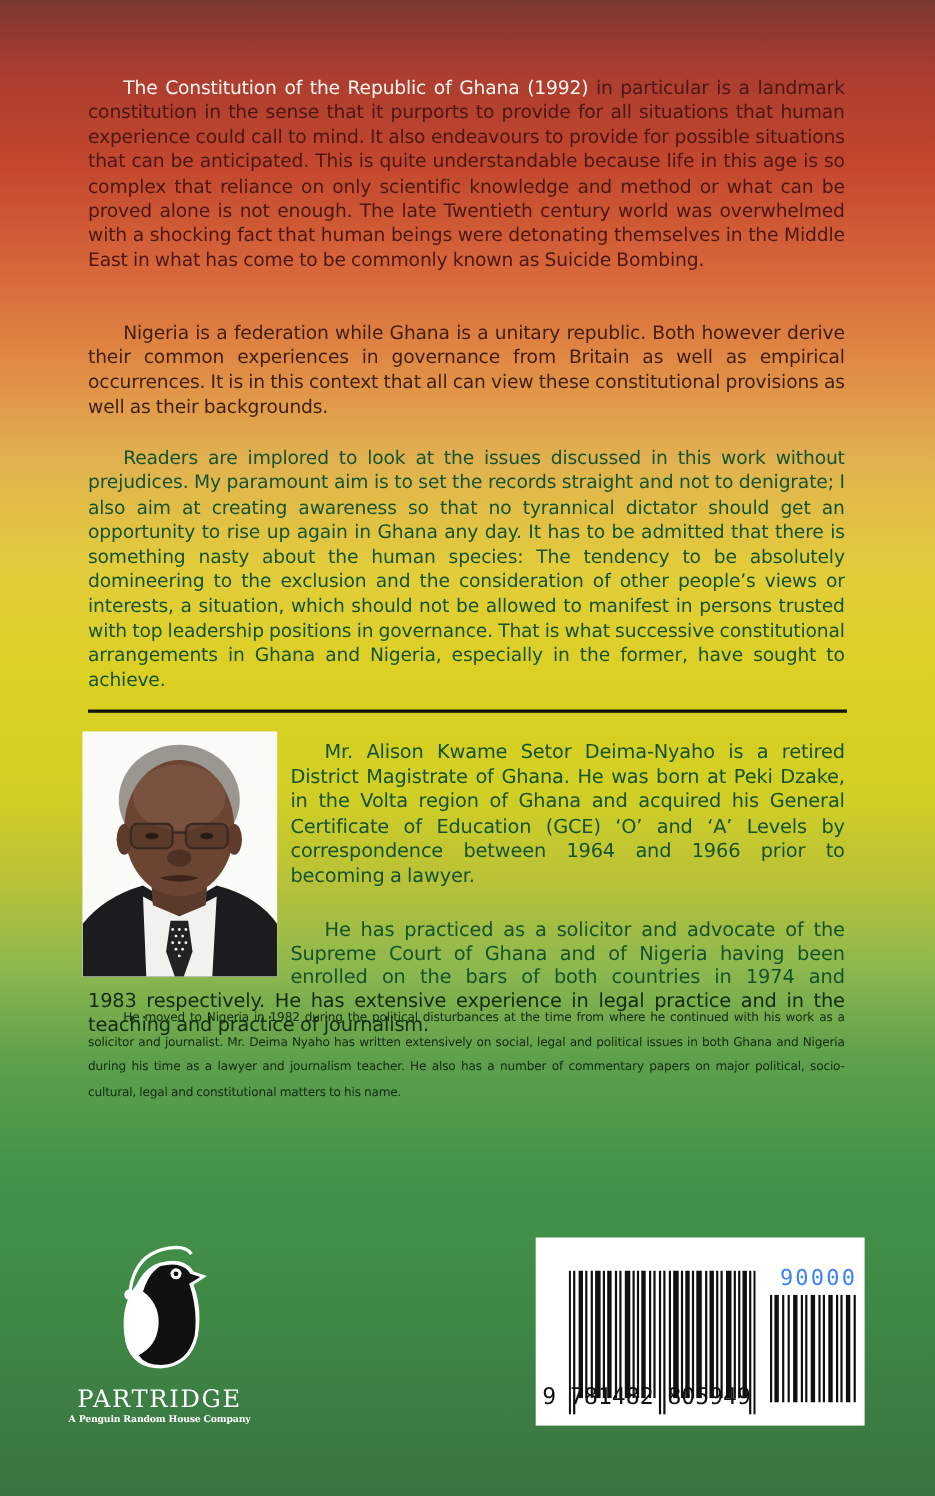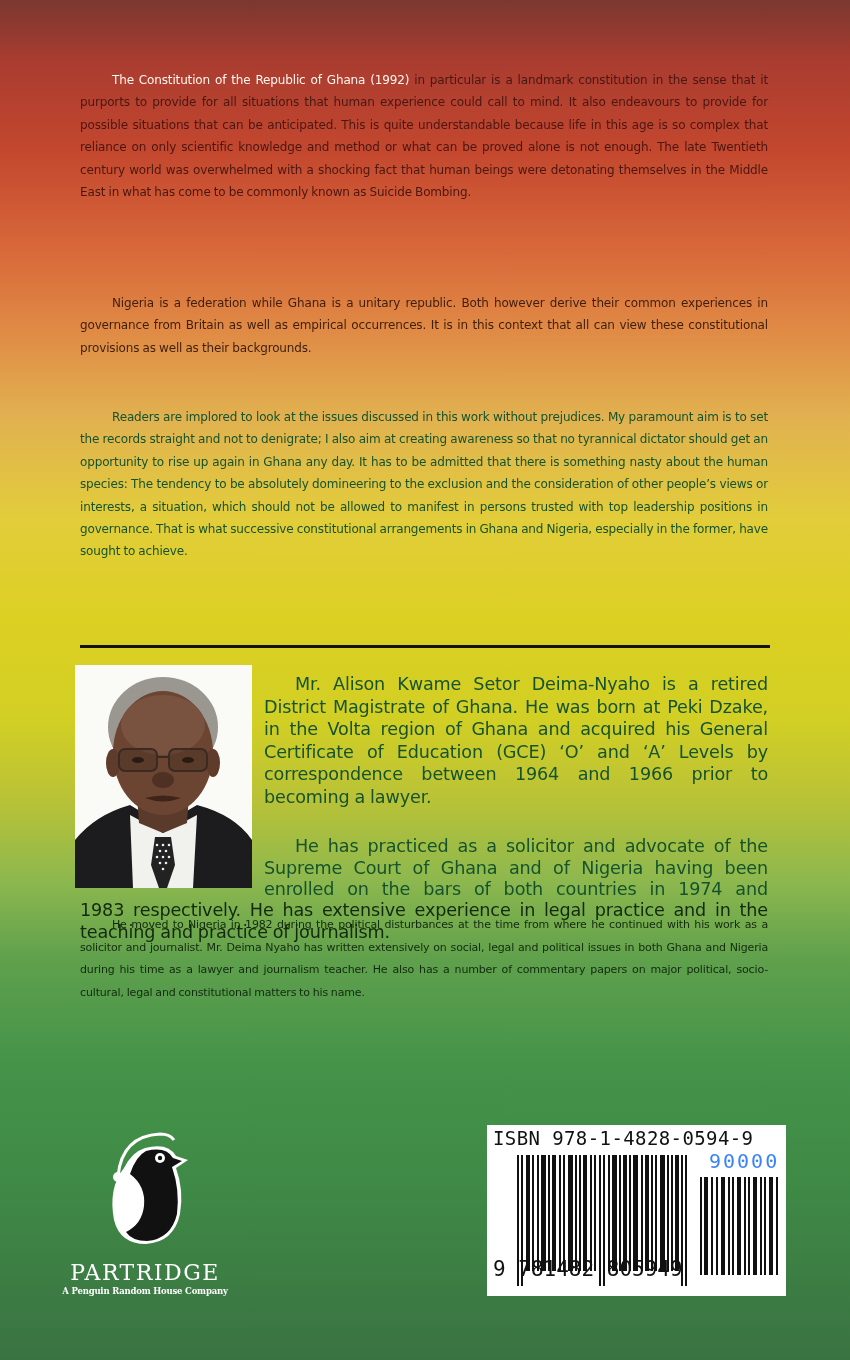--- a/index.html
+++ b/index.html
@@ -19,21 +19,21 @@
       #b9c237 800px,
       #8db84e 880px,
       #5fa04c 960px,
       #45944a 1060px,
       #3f8a46 1180px,
       #3a7342 1360px);
   }
   .para {
     position: absolute;
     left: 80px; width: 688px;
-    font-size: 12px;
+    font-size: 17px;
     line-height: 22.4px;
     text-align: justify;
     letter-spacing: -0.15px;
     word-spacing: -0.5px;
   }
   .para .indent { display: inline-block; width: 32px; }
   .c-red { color: #4a1712; }
   .c-orange { color: #3f1e0e; }
   .c-yellow { color: #14532d; }
   .c-green { color: #132a10; }
@@ -191,21 +191,20 @@
     <path d="M86 23 Q106 18 113 30 L122 33 L112 39 Q120 62 117 86 Q111 111 87 113 Q72 113 66 104 Q82 96 84 78 Q86 58 70 46 Q76 28 86 23 Z" fill="#111111"></path>
 
     <circle cx="100" cy="30" r="5" fill="#ffffff"></circle>
     <circle cx="100" cy="30" r="2.2" fill="#111111"></circle>
   </svg>
   <div class="logo-name">PARTRIDGE</div>
   <div class="logo-sub">A Penguin Random House Company</div>
 </div>
 
 <div class="barcode-box">
-  <div class="isbn-text">ISBN 978-1-4828-0594-9</div>
   <div class="price-text">90000</div>
   <svg class="bars-main" viewBox="0 0 170 131" preserveAspectRatio="none">
     <g fill="#111">
       <rect x="0" y="0" width="2" height="131"></rect>
         <rect x="4" y="0" width="2" height="131"></rect>
       <rect x="9" y="0" width="4" height="116"></rect>
         <rect x="15" y="0" width="2" height="116"></rect>
       <rect x="20" y="0" width="2" height="116"></rect>
         <rect x="24" y="0" width="5" height="116"></rect>
       <rect x="31" y="0" width="2" height="116"></rect>

